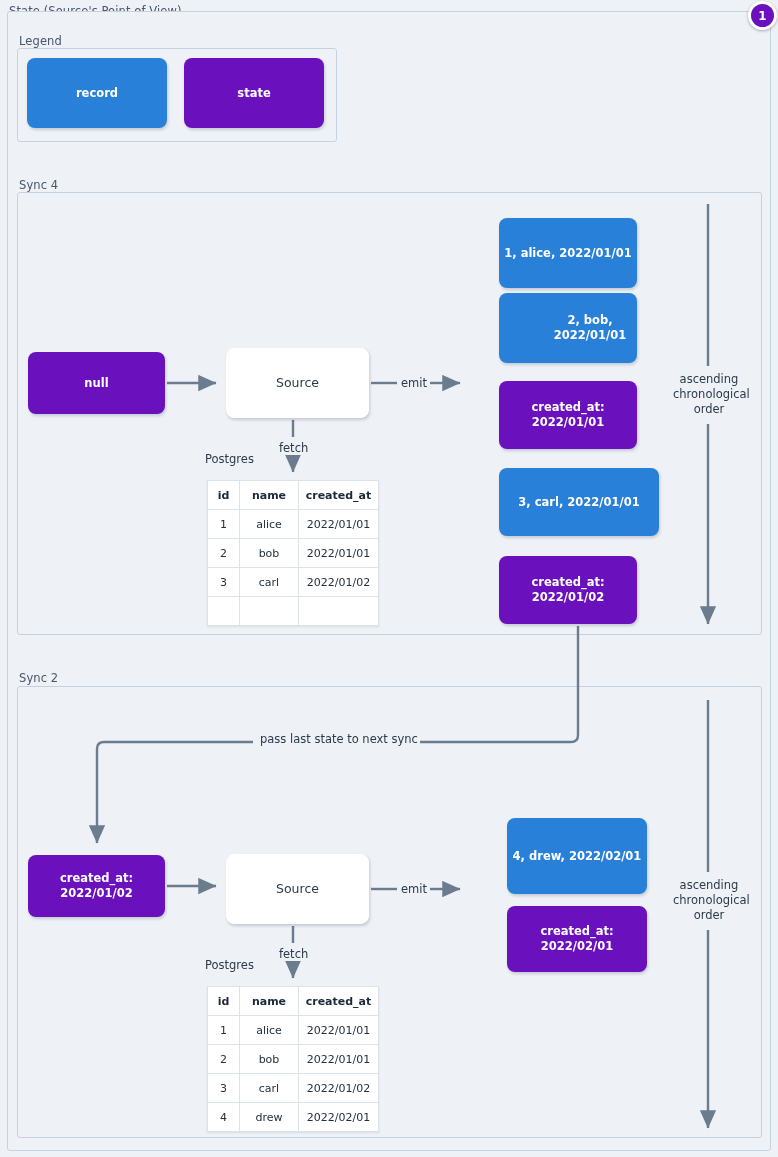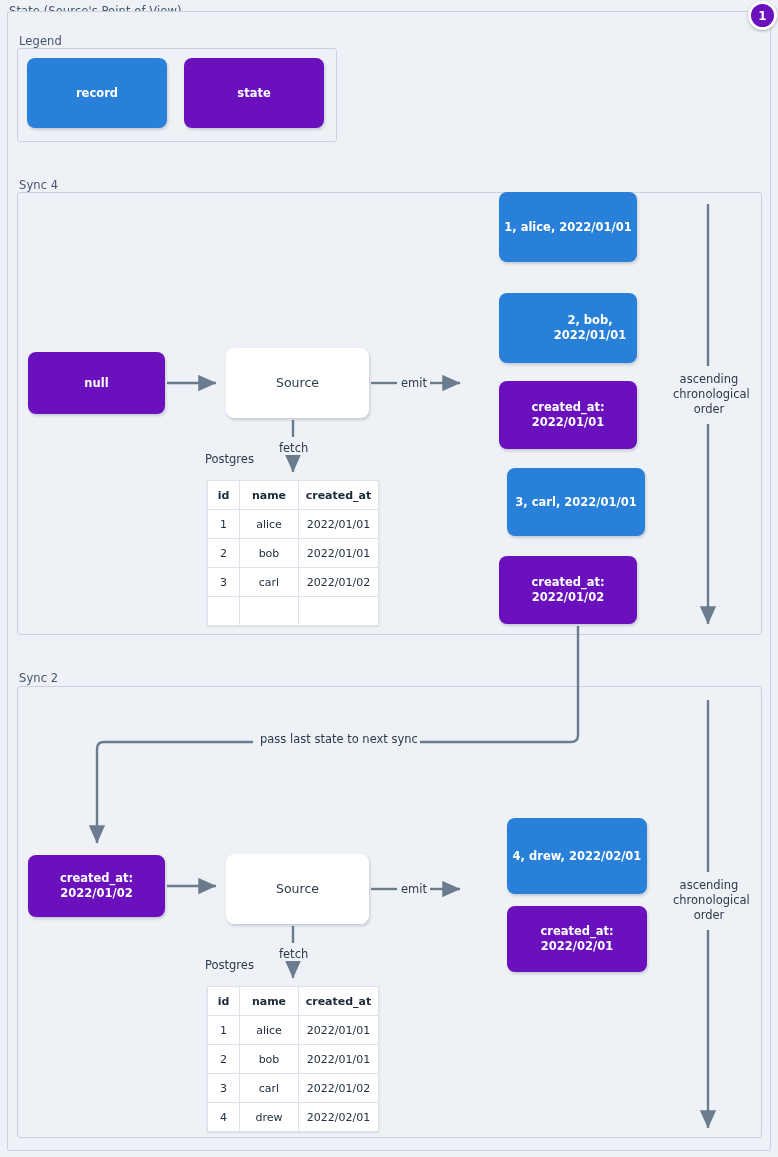--- a/index.html
+++ b/index.html
@@ -71,24 +71,24 @@
   }
   .node .two-line { display: block; }
 
   
   #legend-record { left: 27px;  top: 58px; width: 140px; height: 70px; }
   #legend-state  { left: 184px; top: 58px; width: 140px; height: 70px; }
 
   
   #s1-state-in   { left: 28px;  top: 352px; width: 137px; height: 62px; }
   #s1-source     { left: 226px; top: 348px; width: 143px; height: 70px; }
-  #s1-rec-1      { left: 499px; top: 192px; width: 138px; height: 70px; }
+  #s1-rec-1      { left: 499px; top: 218px; width: 138px; height: 70px; }
   #s1-rec-2      { left: 499px; top: 293px; width: 138px; height: 70px; padding-left: 44px; }
   #s1-state-1    { left: 499px; top: 381px; width: 138px; height: 68px; }
-  #s1-rec-3      { left: 499px; top: 468px; width: 138px; height: 68px; margin-left: 8px; }
+  #s1-rec-3      { left: 499px; top: 468px; width: 160px; height: 68px; }
   #s1-state-2    { left: 499px; top: 556px; width: 138px; height: 68px; }
 
   
   #s2-state-in   { left: 28px;  top: 855px; width: 137px; height: 62px; }
   #s2-source     { left: 226px; top: 854px; width: 143px; height: 70px; }
   #s2-rec-4      { left: 507px; top: 818px; width: 140px; height: 76px; }
   #s2-state-4    { left: 507px; top: 906px; width: 140px; height: 66px; }
 
   
   .db-label {

